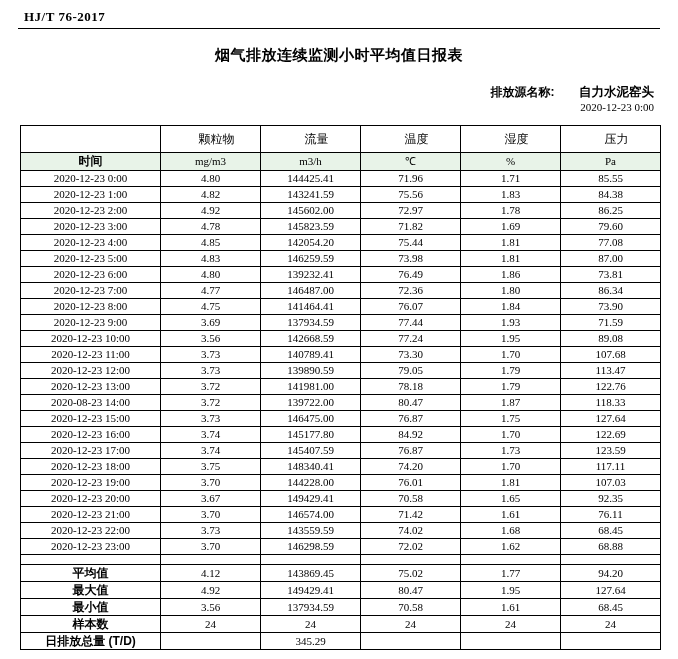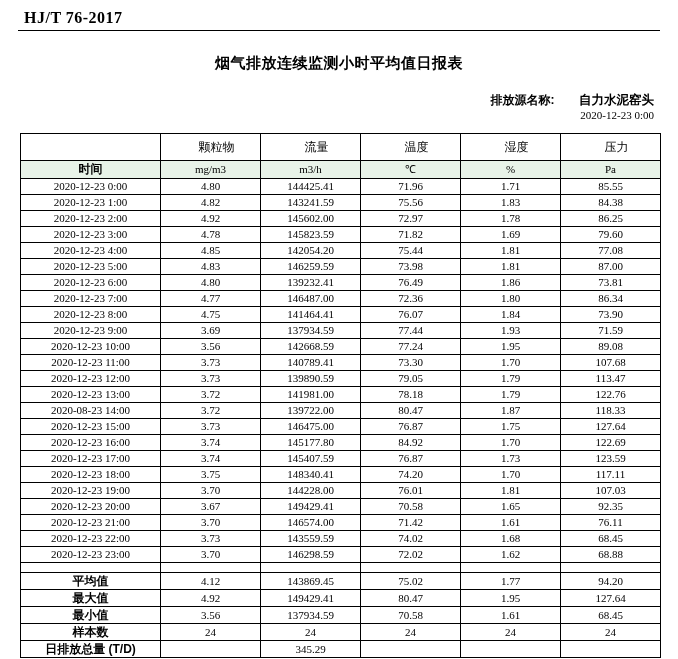--- a/index.html
+++ b/index.html
@@ -16,37 +16,37 @@
     overflow: hidden;
   }
   .page {
     position: relative;
     width: 678px;
     height: 659px;
     box-sizing: border-box;
     padding: 0 18px;
   }
   .std-code {
-    font-size: 16px;
+    font-size: 13px;
     font-weight: bold;
     letter-spacing: 0.5px;
     padding-top: 9px;
     padding-left: 6px;
     font-family: "Liberation Serif", serif;
   }
   .hr-top {
     margin-top: 3px;
     border-bottom: 1px solid #000;
     width: 100%;
   }
   .title {
     text-align: center;
     font-size: 15px;
     font-weight: bold;
-    margin-top: 23px;
+    margin-top: 17px;
     letter-spacing: 0.5px;
   }
   .subhead {
     margin-top: 17px;
     display: flex;
     align-items: flex-end;
     justify-content: space-between;
     padding: 0 6px;
     flex-direction: column;
   }

